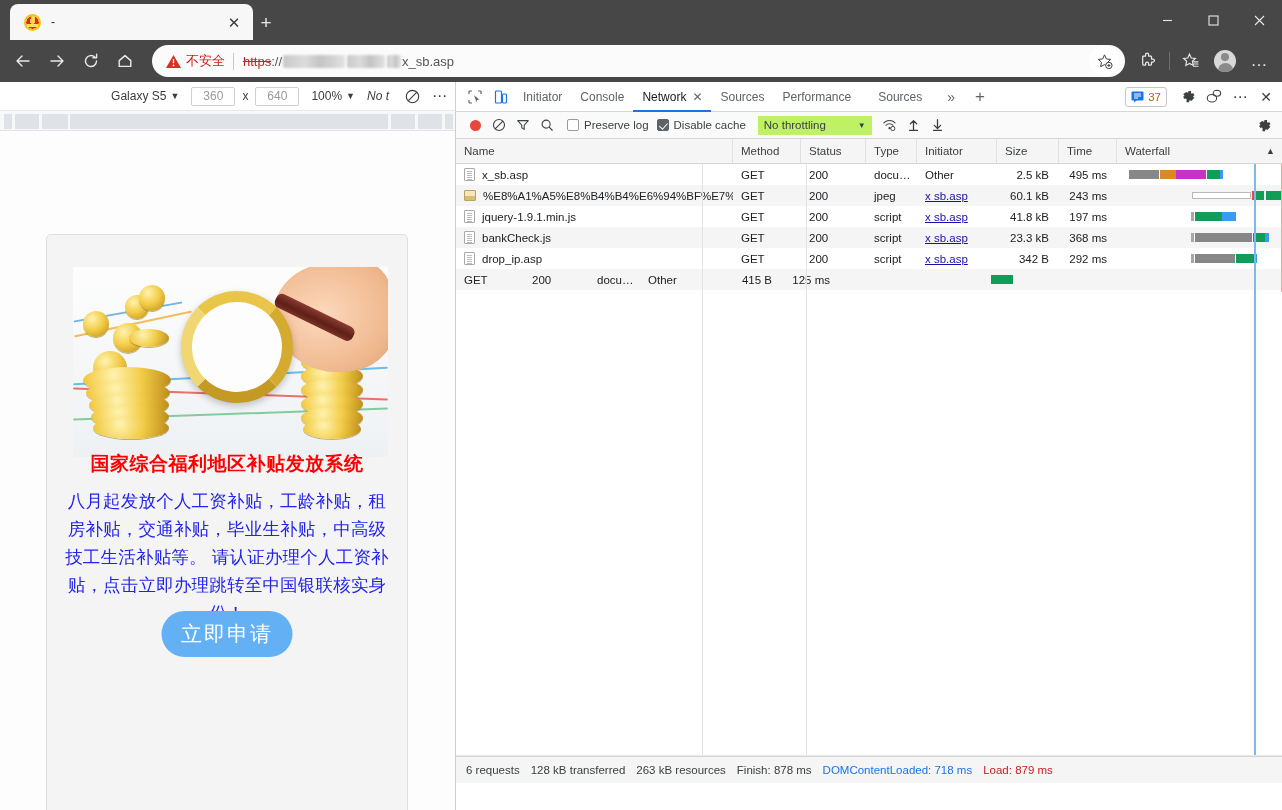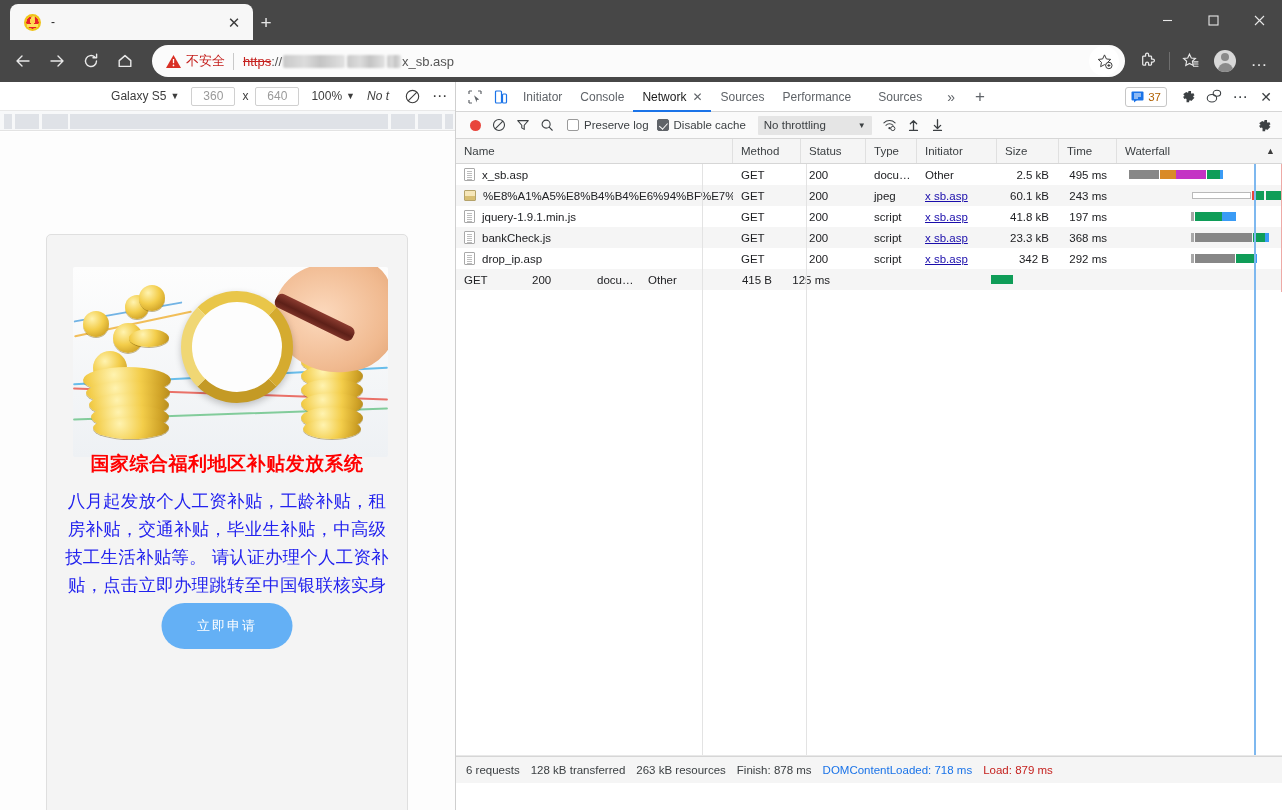--- a/index.html
+++ b/index.html
@@ -145,23 +145,23 @@
   }
   .card-h1 {
     position:absolute; left:0; right:0; top:216px; text-align:center;
     color:#ff0000; font-size:19px; font-weight:bold; letter-spacing:.5px;
   }
   .card-body {
     position:absolute; left:14px; right:14px; top:252px; text-align:center;
     color:#2222ee; font-size:17.5px; line-height:1.6; letter-spacing:.2px;
   }
   .card-btn {
-    position:absolute; left:50%; top:368px; transform:translateX(-50%);
+    position:absolute; left:50%; top:376px; transform:translateX(-50%);
     width:131px; height:46px; border-radius:23px; background:#64b0f5;
-    color:#fff; font-size:13px; display:flex; align-items:center; justify-content:center;
+    color:#fff; font-size:21px; display:flex; align-items:center; justify-content:center;
     letter-spacing:2px;
   }
 
   
   .devtools { position:absolute; left:455px; top:82px; width:827px; height:728px; background:#fff; border-left:1px solid #cfcfcf; }
   .dt-tabbar {
     position:absolute; left:0; top:0; width:827px; height:30px; background:#fff;
     border-bottom:1px solid #d6d6d6; display:flex; align-items:center; padding-left:6px;
   }
   .dt-iconbtn { width:26px;height:26px;display:flex;align-items:center;justify-content:center;flex:0 0 26px;}
@@ -184,21 +184,21 @@
     position:absolute; left:0; top:30px; width:827px; height:27px; background:#fafafa;
     border-bottom:1px solid #d6d6d6; display:flex; align-items:center; padding-left:7px; gap:0;
   }
   .fb-ic { width:24px;height:24px;display:flex;align-items:center;justify-content:center;flex:0 0 24px;}
   .rec-dot { width:11px;height:11px;border-radius:50%;background:#e8453c; }
   .fb-chk { display:flex; align-items:center; margin-left:8px; font-size:11.5px; color:#3c4043; white-space:nowrap;}
   .cbox { width:12px;height:12px;border:1px solid #9a9a9a;border-radius:2px;background:#fff;margin-right:5px;flex:0 0 12px;}
   .cbox.on { background:#5f6368; border-color:#5f6368; position:relative; }
   .cbox.on::after{ content:""; position:absolute; left:3.5px; top:1px; width:3.5px;height:7px;border:solid #fff;border-width:0 1.7px 1.7px 0; transform:rotate(42deg);}
   .throttle-sel {
-    margin-left:12px; height:19px; background:#e5e5e5; padding:0 6px; display:flex; align-items:center;
+    margin-left:12px; height:19px; background:#bef264; padding:0 6px; display:flex; align-items:center;
     font-size:11.5px; color:#3c4043; white-space:nowrap; border-radius:1px;
   }
   .throttle-caret { margin-left:32px; font-size:8px; color:#3c4043; }
   .fb-gear { margin-left:auto; margin-right:7px; }
 
   
   .net-table { position:absolute; left:0; top:57px; width:827px; height:644px; background:#fff; }
   .th-row { display:flex; height:25px; background:#f5f5f5; border-bottom:1px solid #d6d6d6; }
   .th {
     font-size:11.5px; color:#3c4043; display:flex; align-items:center;

